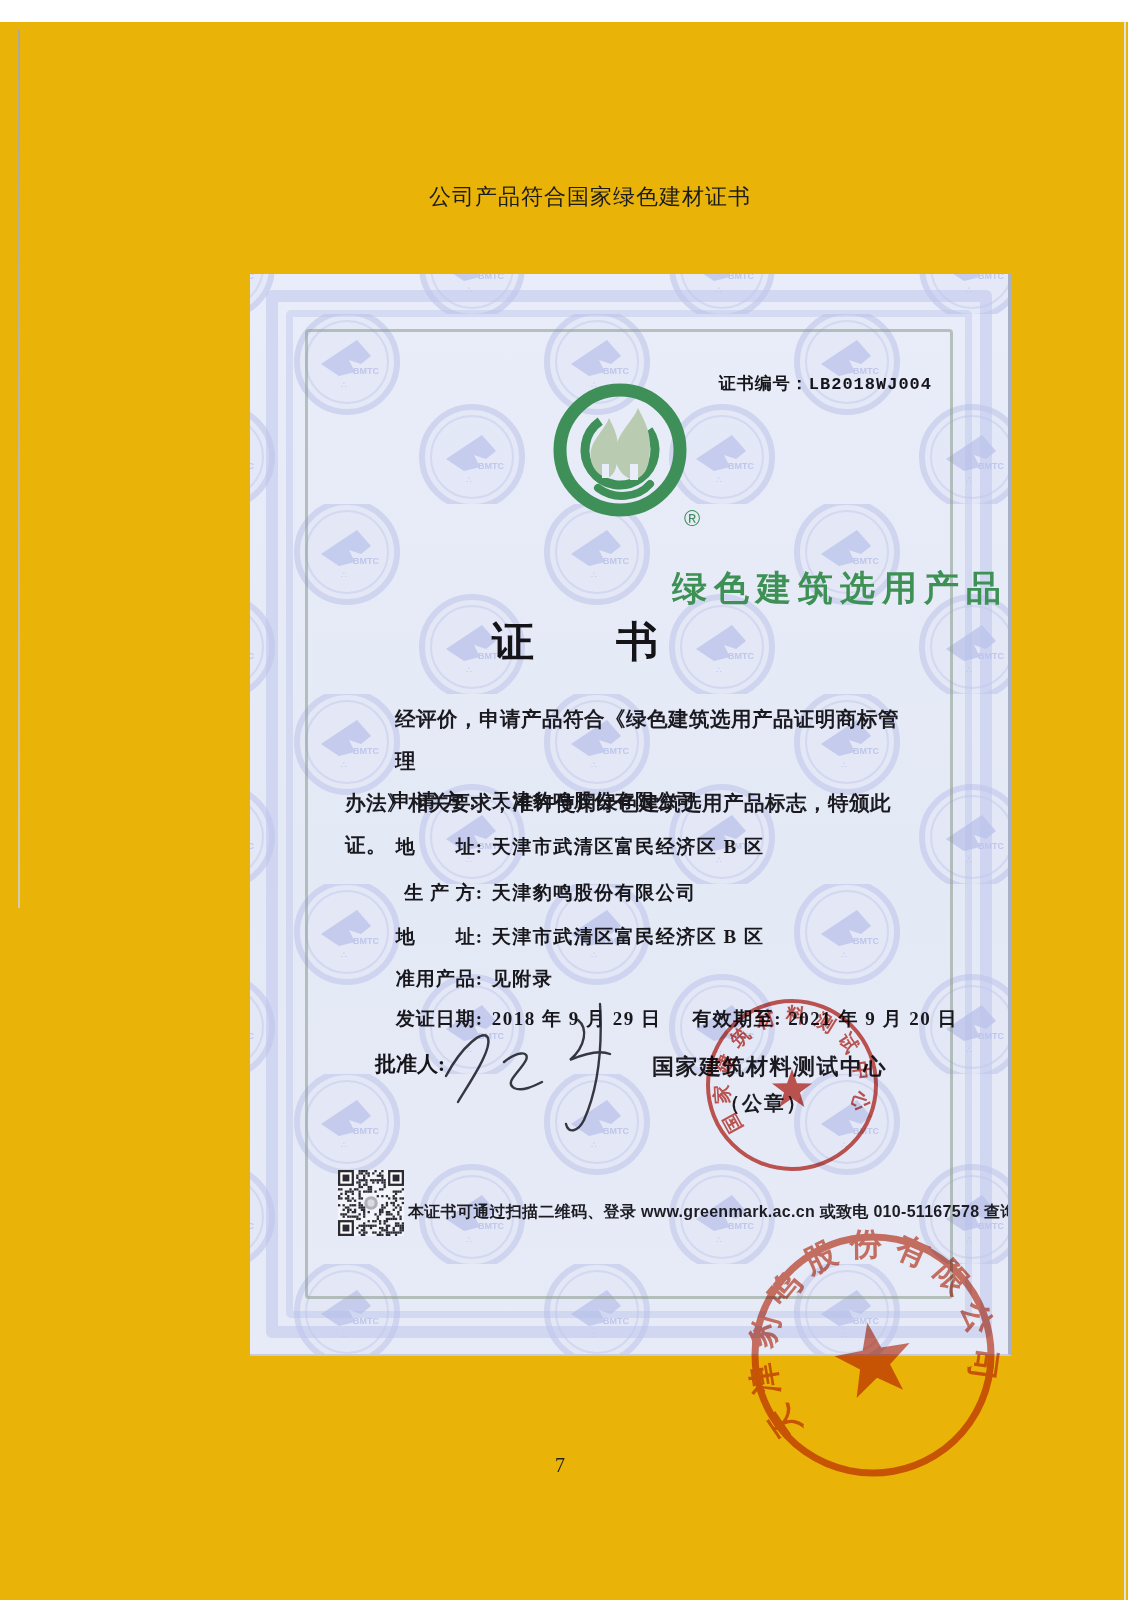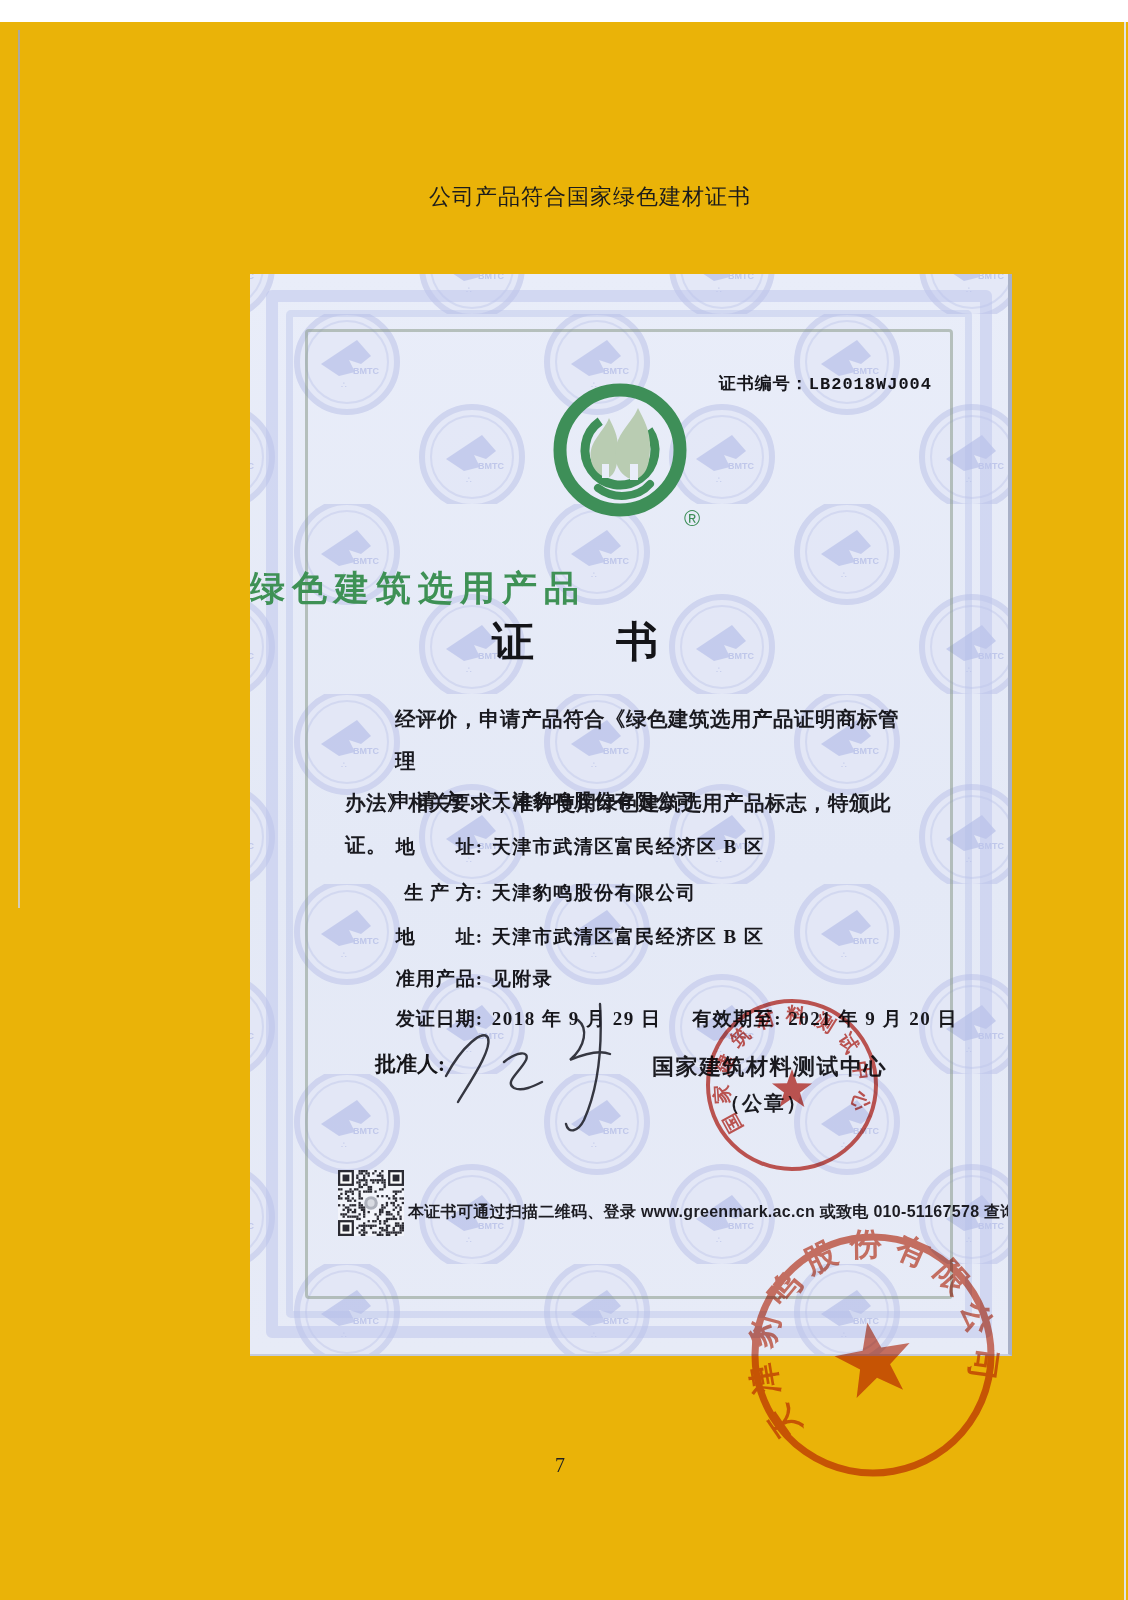--- a/index.html
+++ b/index.html
@@ -18,21 +18,21 @@
         background:linear-gradient(#e9edf9,#e4e9f6 55%,#e7ebf7);
         border-right:4px solid #a9b1c7;border-bottom:2px solid #c6ccdc;overflow:hidden;}
   .wm{position:absolute;inset:0;}
   .b-outer{position:absolute;inset:16px;border:12px solid rgba(187,196,236,.50);border-radius:6px;}
   .b-mid{position:absolute;inset:36px;border:7px solid rgba(178,188,232,.38);border-radius:5px;}
   .b-green{position:absolute;inset:55px;border:3px solid rgba(138,155,138,.55);border-radius:4px;}
 
   .cert-number{position:absolute;right:76px;top:98px;font-size:17px;font-weight:bold;
         color:#15151a;letter-spacing:1px;font-family:Liberation Mono, monospace;}
   .logo-wrap{position:absolute;left:292px;top:104px;width:170px;height:160px;}
-  .brand-line{position:absolute;left:0;width:758px;top:291px;text-align:left;
+  .brand-line{position:absolute;left:0;width:758px;top:291px;text-align:right;
         font-family:"Liberation Sans",sans-serif;font-weight:bold;font-size:35px;
         color:#3e9155;letter-spacing:7px;}
   .cert-title{position:absolute;left:0;width:650px;top:340px;text-align:center;
         font-size:42px;font-weight:bold;color:#141418;letter-spacing:20px;text-indent:20px;}
   .body-par{position:absolute;left:95px;top:424px;width:566px;
         font-family:"Liberation Sans",sans-serif;font-weight:bold;font-size:20.5px;
         color:#1a1a20;line-height:42px;letter-spacing:.5px;}
   .body-par .l1{padding-left:50px;}
 
   .frow{position:absolute;left:125px;font-size:19px;font-weight:bold;color:#17171c;white-space:nowrap;text-align:right;}

